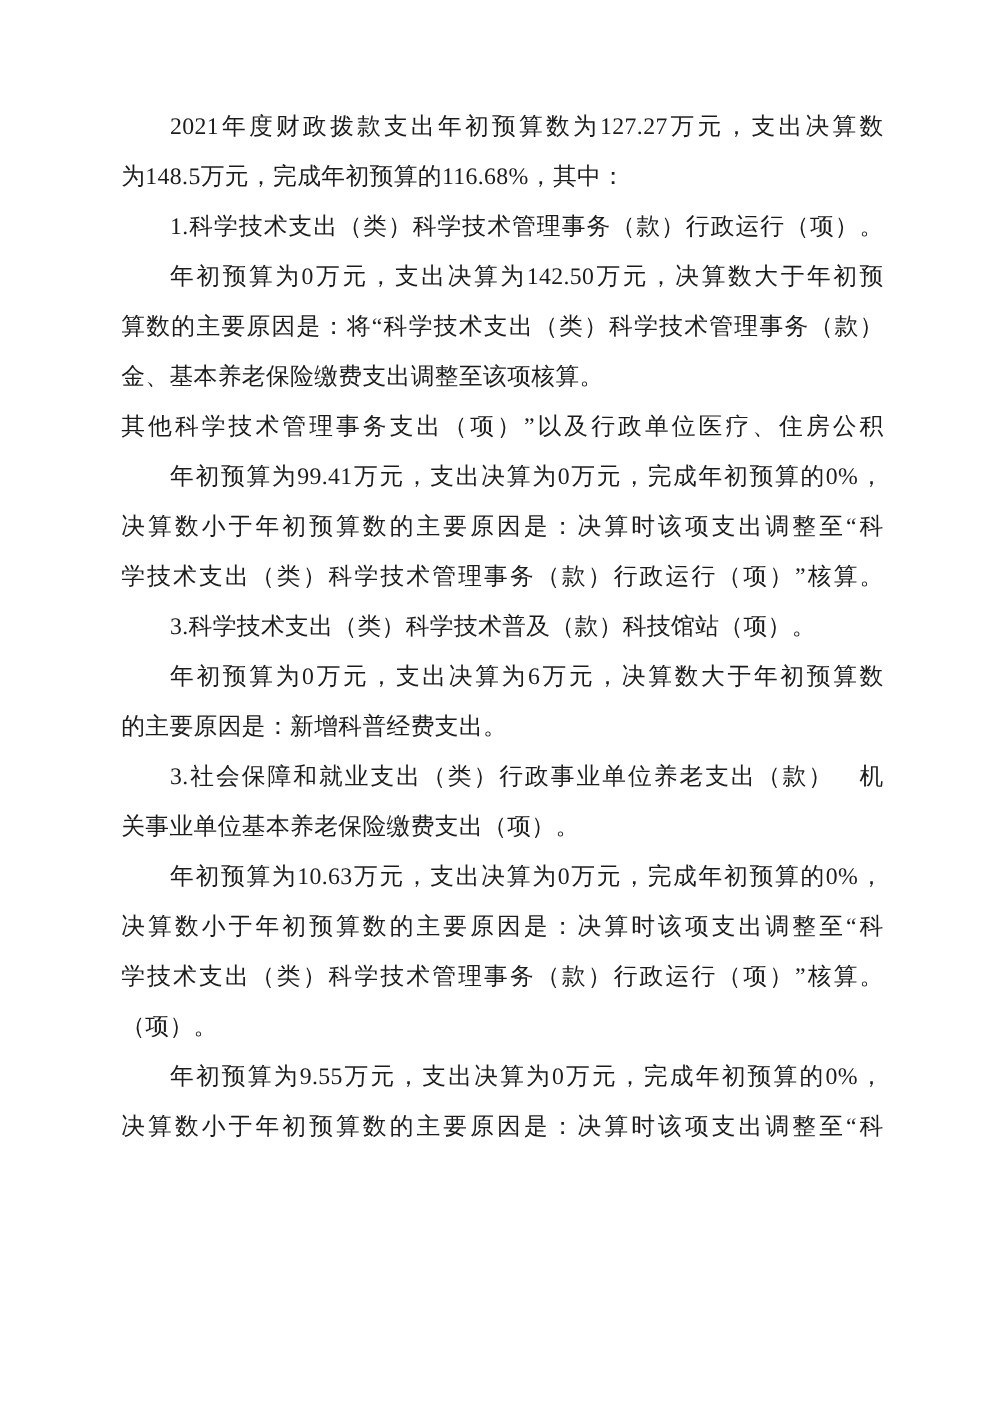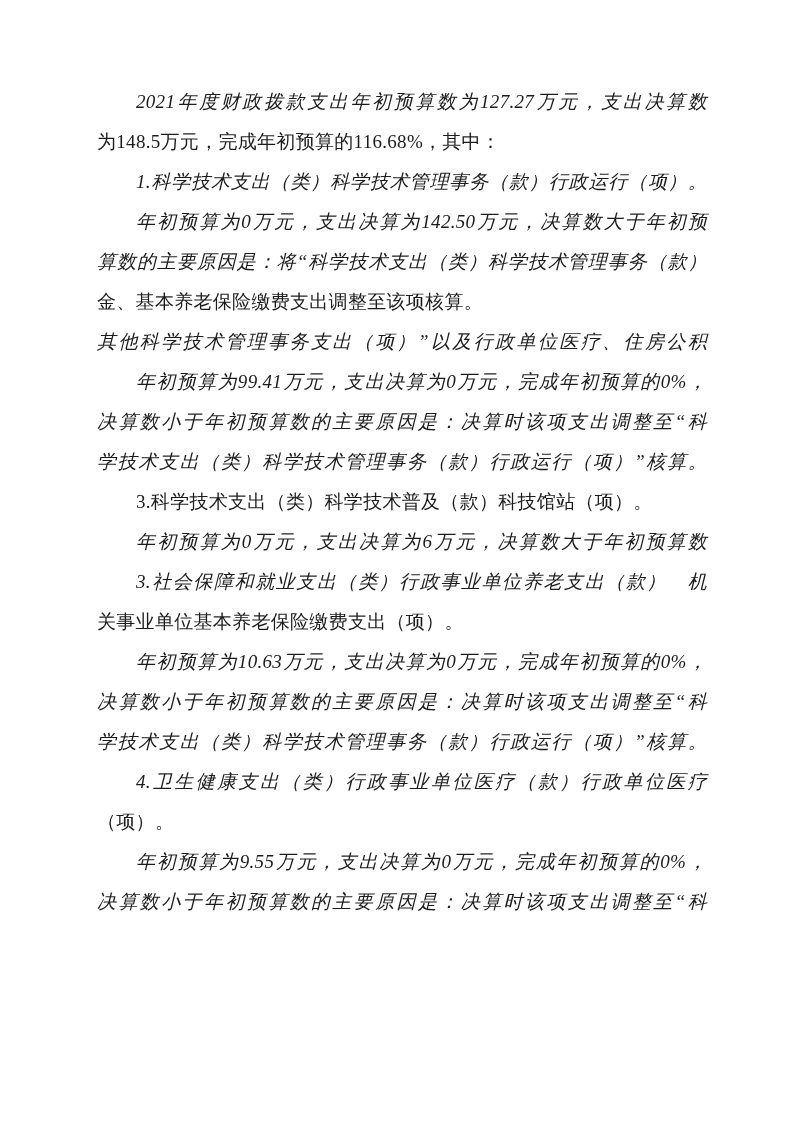--- a/index.html
+++ b/index.html
@@ -31,41 +31,40 @@
   }
   
   .ind {
     text-indent: 39px;
   }
   
   .fill {
     white-space: normal;
     text-align: justify;
     text-align-last: justify;
-    font-style: italic;
   }
 </style>
 </head>
 <body>
 
 <div class="doc">
   <div class="ln ind fill">2021年度财政拨款支出年初预算数为127.27万元，支出决算数</div>
   <div class="ln">为148.5万元，完成年初预算的116.68%，其中：</div>
   <div class="ln ind fill">1.科学技术支出（类）科学技术管理事务（款）行政运行（项）。</div>
   <div class="ln ind fill">年初预算为0万元，支出决算为142.50万元，决算数大于年初预</div>
   <div class="ln fill">算数的主要原因是：将“科学技术支出（类）科学技术管理事务（款）</div>
   <div class="ln">金、基本养老保险缴费支出调整至该项核算。</div>
   <div class="ln fill">其他科学技术管理事务支出（项）”以及行政单位医疗、住房公积</div>
   <div class="ln ind fill">年初预算为99.41万元，支出决算为0万元，完成年初预算的0%，</div>
   <div class="ln fill">决算数小于年初预算数的主要原因是：决算时该项支出调整至“科</div>
   <div class="ln fill">学技术支出（类）科学技术管理事务（款）行政运行（项）”核算。</div>
   <div class="ln ind">3.科学技术支出（类）科学技术普及（款）科技馆站（项）。</div>
   <div class="ln ind fill">年初预算为0万元，支出决算为6万元，决算数大于年初预算数</div>
+  <div class="ln">的主要原因是：新增科普经费支出。</div>
   <div class="ln ind fill">3.社会保障和就业支出（类）行政事业单位养老支出（款）　机</div>
   <div class="ln">关事业单位基本养老保险缴费支出（项）。</div>
   <div class="ln ind fill">年初预算为10.63万元，支出决算为0万元，完成年初预算的0%，</div>
   <div class="ln fill">决算数小于年初预算数的主要原因是：决算时该项支出调整至“科</div>
   <div class="ln fill">学技术支出（类）科学技术管理事务（款）行政运行（项）”核算。</div>
-  <div class="ln ind fill">4.卫生健康支出（类）行政事业单位医疗（款）行政单位医疗</div>
   <div class="ln">（项）。</div>
   <div class="ln ind fill">年初预算为9.55万元，支出决算为0万元，完成年初预算的0%，</div>
   <div class="ln fill">决算数小于年初预算数的主要原因是：决算时该项支出调整至“科</div>
 </div>
 
 </body></html>

